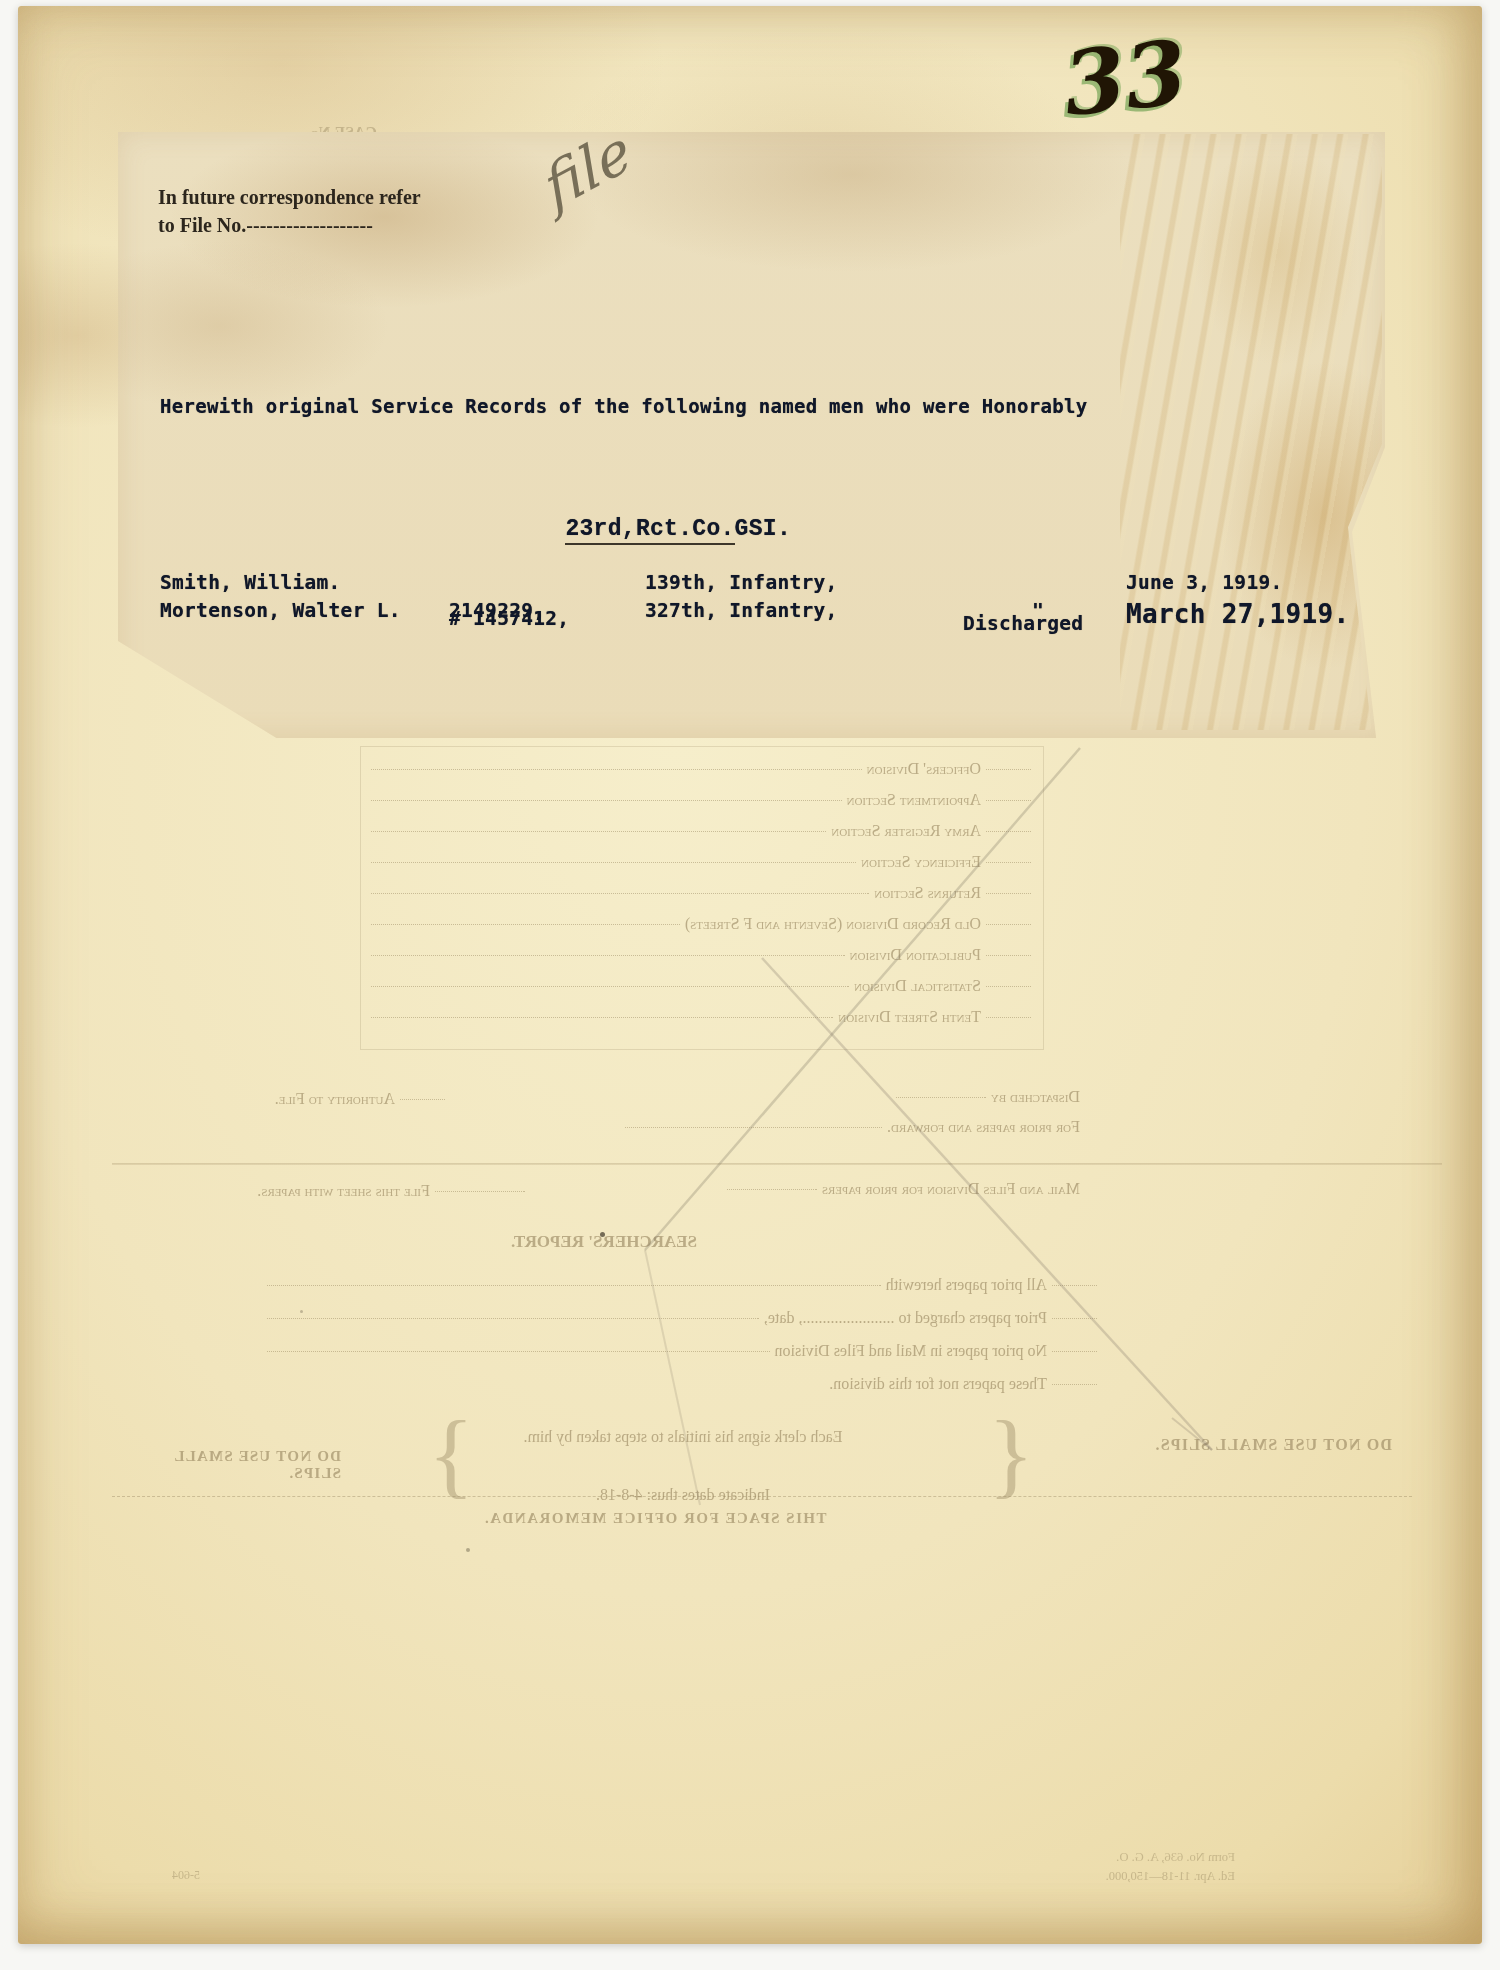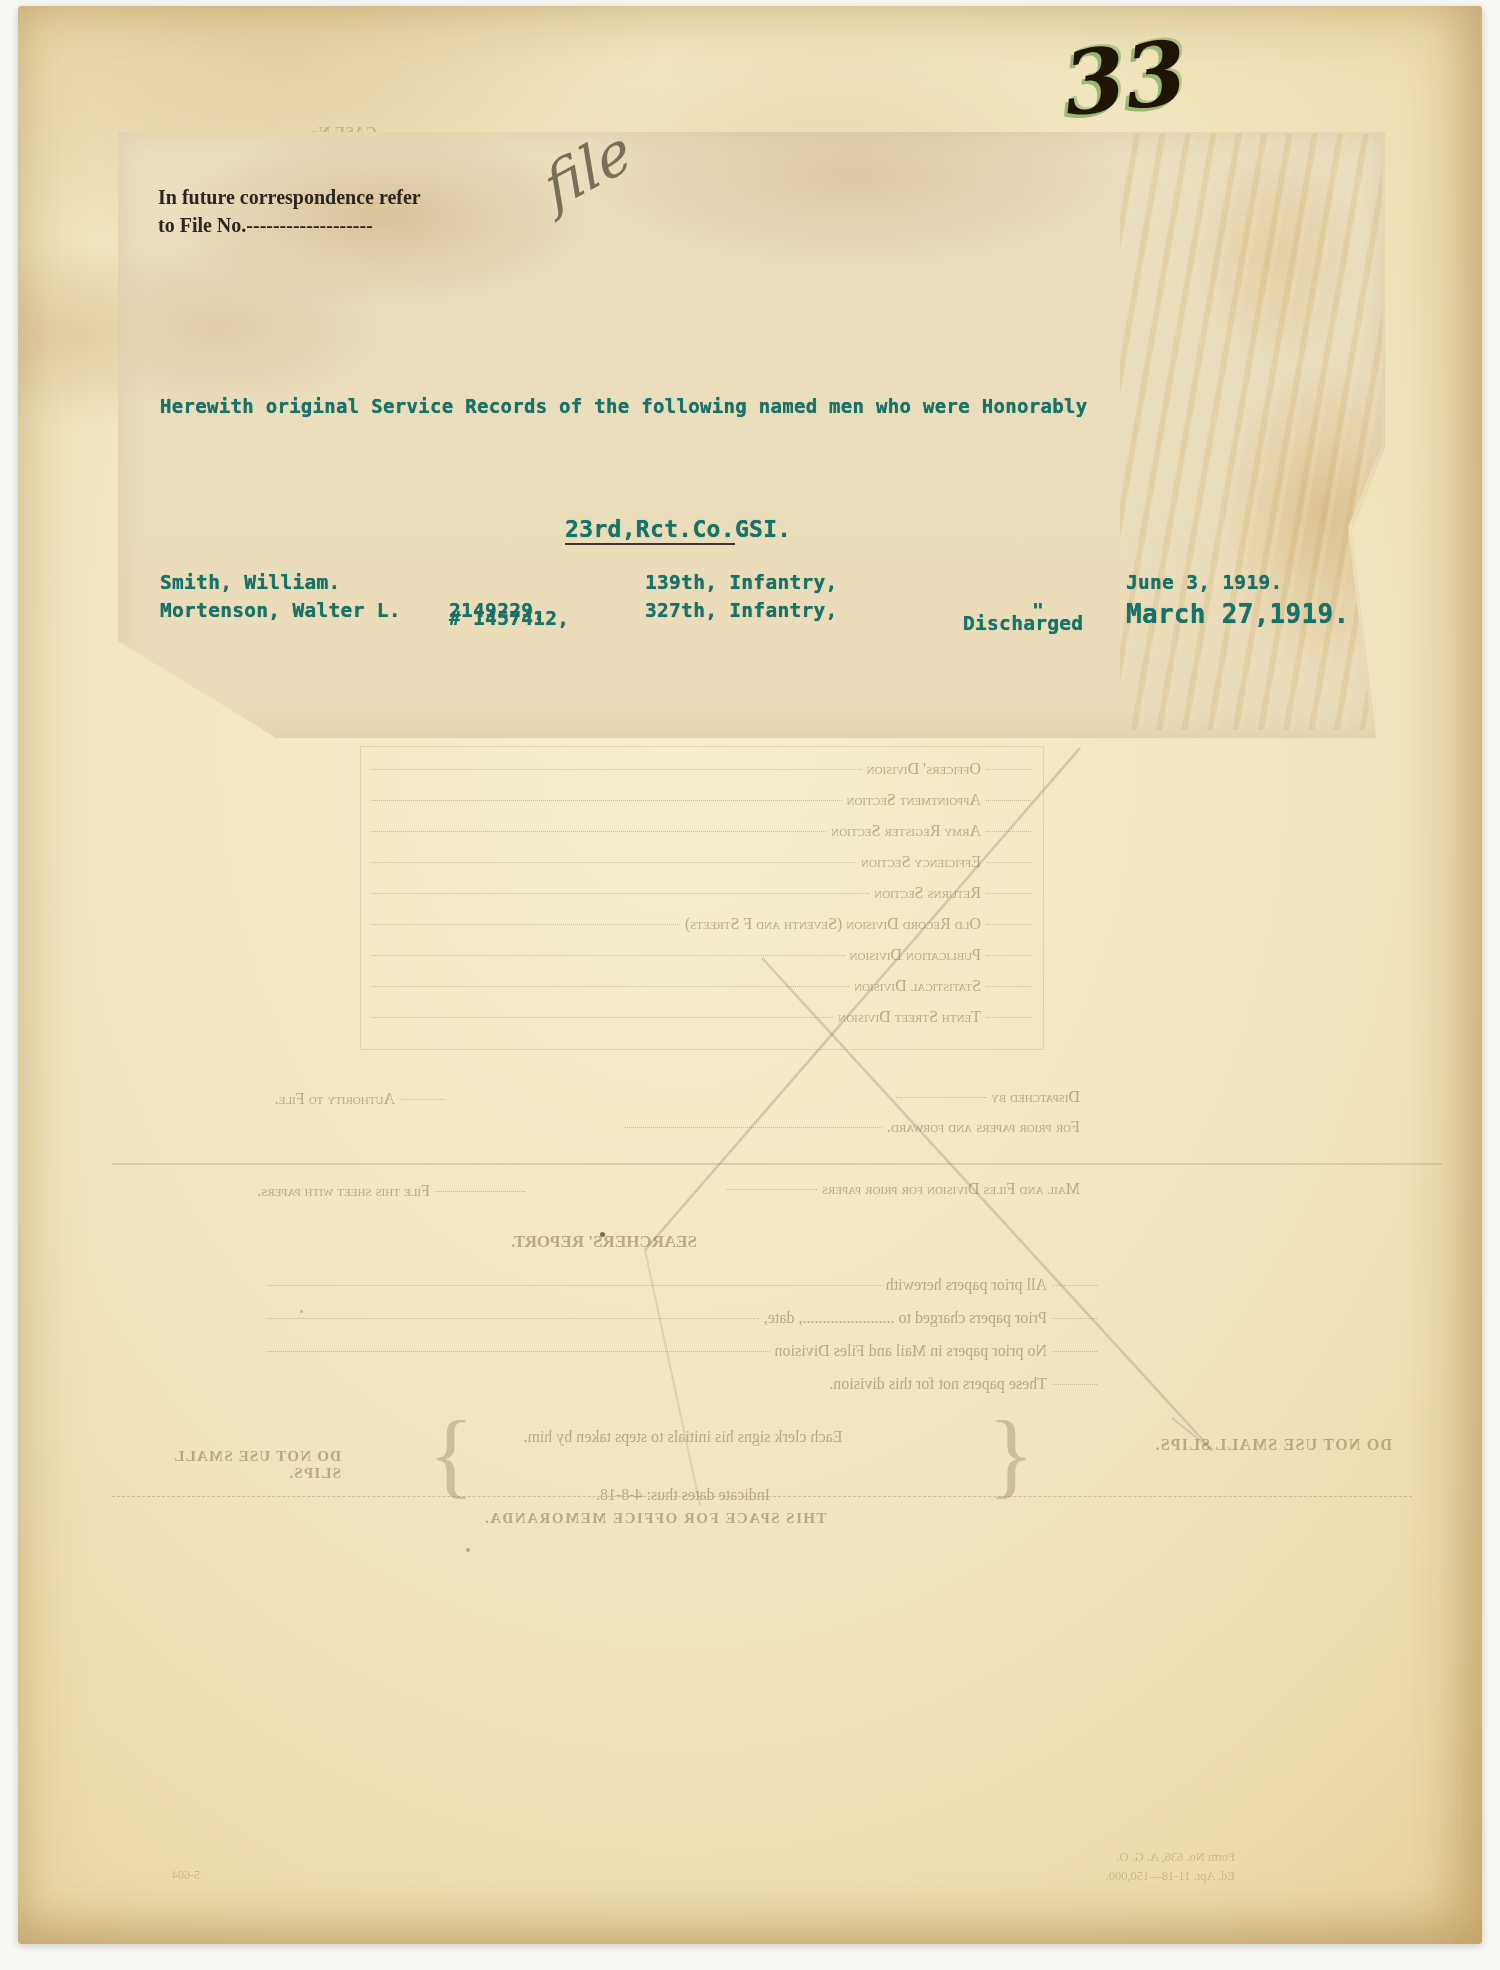--- a/index.html
+++ b/index.html
@@ -26,21 +26,21 @@
     box-shadow: 0 1px 5px rgba(90,60,20,0.28), inset 0 0 28px rgba(160,120,60,0.16);
     clip-path: polygon(0 0,100% 0,100% 52%,97.4% 66%,99.3% 100%,12.5% 100%,0 84%);}
   .slip-crinkle{position:absolute;left:1120px;top:134px;width:262px;height:596px;pointer-events:none;
     background:
       repeating-linear-gradient(100deg, rgba(203,168,104,0) 0 13px, rgba(203,168,104,0.26) 15px 19px, rgba(240,226,186,0.25) 21px 25px),
       radial-gradient(150px 220px at 78% 64%, rgba(198,156,88,0.42), transparent 70%),
       radial-gradient(120px 160px at 60% 20%, rgba(205,168,100,0.30), transparent 70%);
     clip-path: polygon(0 0,100% 0,100% 52%,87% 66%,96% 100%,0 100%);}
   
   .tw{position:absolute;font-family:"DejaVu Sans Mono",monospace;font-weight:700;
-      color:#0f766e;white-space:pre;letter-spacing:0.3px;
+      color:#0f172a;white-space:pre;letter-spacing:0.3px;
       text-shadow:0 0 0.7px rgba(42,36,27,0.75);}
   .print{position:absolute;font-family:"Liberation Serif",serif;font-weight:700;color:#2c261d;}
   .title-block{position:absolute;left:395px;top:196px;width:515px;text-align:center;}
   .title{font-family:"Liberation Sans",sans-serif;font-weight:700;font-size:30px;
          letter-spacing:7px;color:#28221a;text-shadow:0 0 1px rgba(40,34,26,0.6);}
   .subtitle{font-family:"Liberation Sans",sans-serif;font-weight:700;font-size:16px;
             letter-spacing:2.5px;color:#2c261d;margin-top:8px;}
   .underl{border-bottom:2px solid rgba(42,36,27,0.9);padding-bottom:1px;}
   .struck{position:relative;text-decoration:line-through;
           text-shadow:1px 0 currentColor,-1px 0 currentColor,0 1px currentColor,2px 1px currentColor,1px -1px currentColor;}
@@ -88,21 +88,21 @@
   <div class="slip-crinkle"></div>
 
   <div class="hwfile">file</div>
 
   <div class="print" style="left:158px;top:186px;font-size:20px;">In future correspondence refer</div>
   <div class="print" style="left:158px;top:214px;font-size:20px;">to File No.-------------------</div>
 
 
   <div class="tw" style="left:160px;top:395px;font-size:19px;">Herewith original Service Records of the following named men who were Honorably</div>
 
-  <div class="tw" style="left:440px;top:490px;width:420px;text-align:center;font-size:23px;">
+  <div class="tw" style="left:440px;top:490px;width:420px;text-align:center;font-size:23px;font-family:Liberation Mono, monospace;">
     <span class="underl">23rd,Rct.Co.</span><span>GSI.</span>
   </div>
 
   <div>
     <span class="tw" style="left:160px;top:571px;font-size:19.5px;">Smith, William.</span>
     <span class="tw" style="left:449px;top:571px;font-size:19.5px;margin-top:36px;"># 1457412,</span>
     <span class="tw" style="left:645px;top:571px;font-size:19.5px;">139th, Infantry,</span>
     <span class="tw" style="left:963px;top:571px;font-size:19.5px;margin-top:41px;">Discharged</span>
     <span class="tw" style="left:1126px;top:571px;font-size:19.5px;">June 3, 1919.</span>
 

